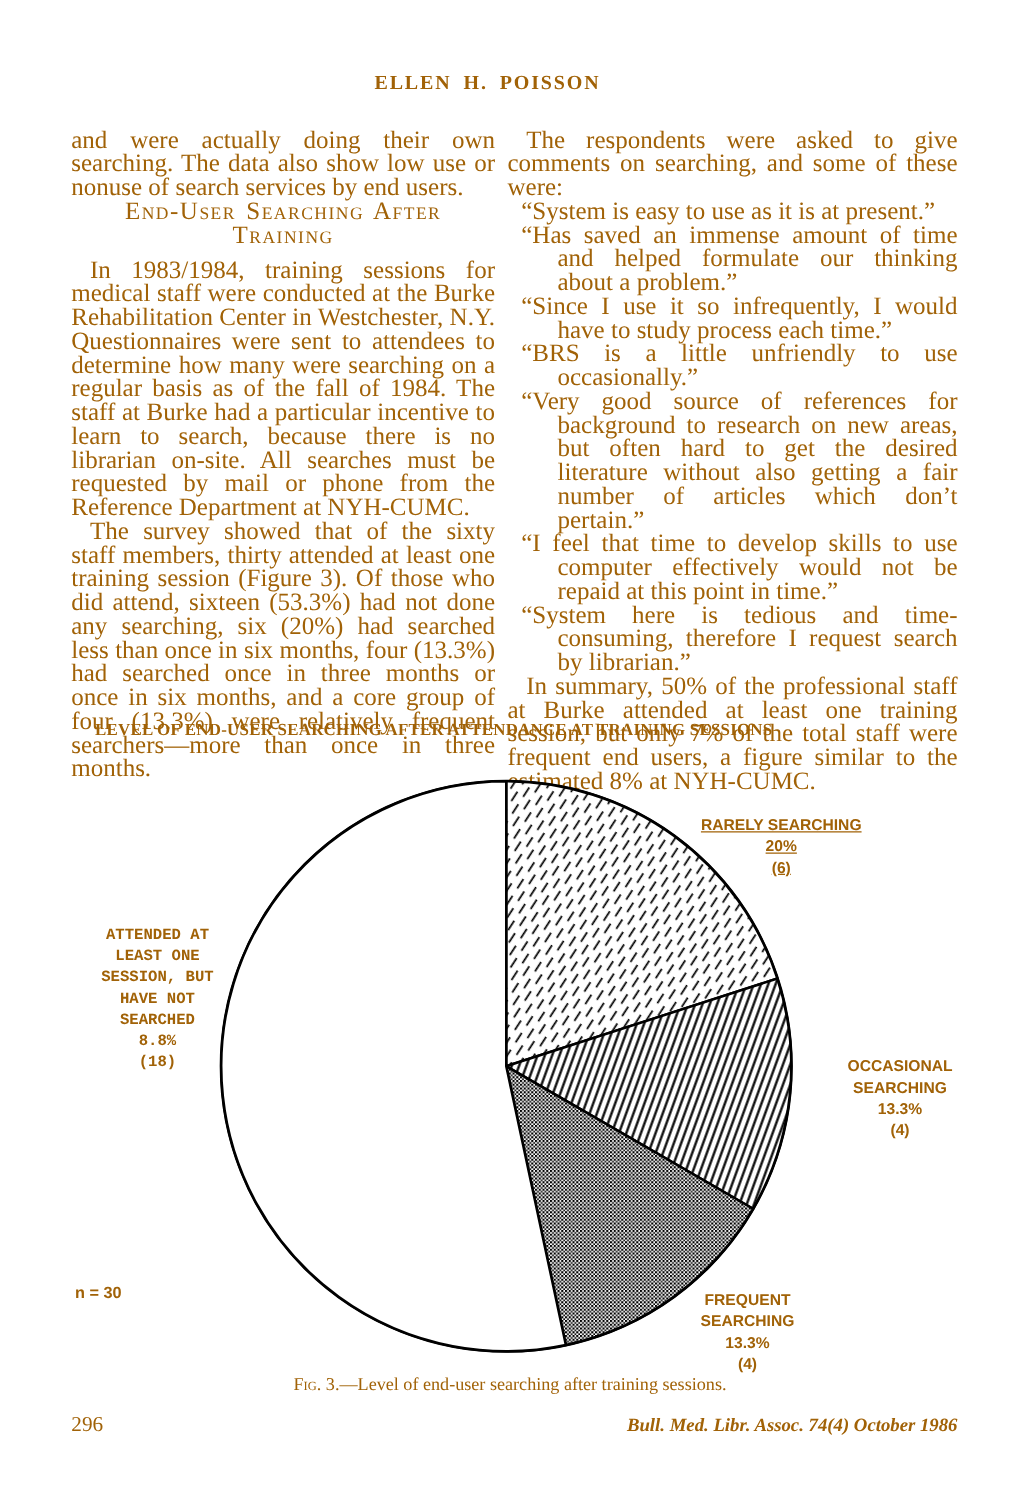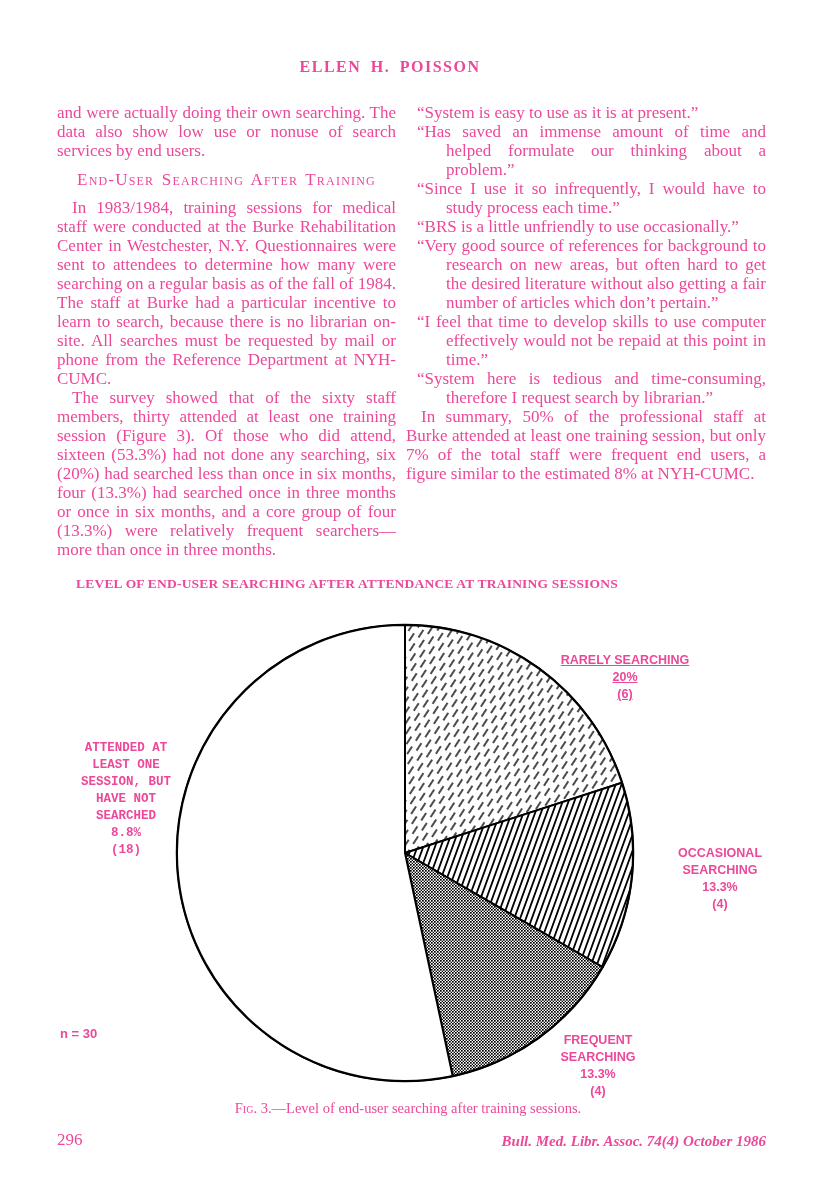--- a/index.html
+++ b/index.html
@@ -3,50 +3,49 @@
 <meta charset="utf-8">
 <style>
   * { margin: 0; padding: 0; box-sizing: border-box; }
   html, body { background: #e8e8e4; }
   .page {
     position: relative;
     width: 816px;
     height: 1204px;
     margin: 0 auto;
     background: #ffffff;
-    color: #ec4899;
+    color: #a16207;
     font-family: "Liberation Serif", serif;
     overflow: hidden;
   }
   .author-header {
     position: absolute;
     top: 58px; left: 0; width: 780px;
     text-align: center;
     font-weight: bold;
     font-size: 16px;
     letter-spacing: 1.5px;
     word-spacing: 4px;
   }
   .col {
     position: absolute;
     top: 103px;
-    font-size: 17px;
+    font-size: 20px;
     line-height: 19px;
     text-align: justify;
   }
   .col-left  { left: 57px;  width: 339px; }
   .col-right { left: 406px; width: 360px; }
   .para-indent { text-indent: 15px; }
   .section-heading {
     font-variant: small-caps;
     text-align: center;
     text-indent: 0;
     letter-spacing: 1.2px;
     word-spacing: 2px;
-    margin-top: 10px;
     margin-bottom: 9px;
   }
   .quote-item {
     padding-left: 40px;
     text-indent: -29px;
   }
   .fig-title {
     position: absolute;
     top: 576px; left: 57px; width: 580px;
     text-align: center;
@@ -104,20 +103,21 @@
   <div class="author-header">ELLEN H. POISSON</div>
 
   <div class="col col-left">
     <p>and were actually doing their own searching. The data also show low use or nonuse of search services by end users.</p>
     <p class="section-heading">End-User Searching After Training</p>
     <p class="para-indent">In 1983/1984, training sessions for medical staff were conducted at the Burke Rehabilitation Center in Westchester, N.Y. Questionnaires were sent to attendees to determine how many were searching on a regular basis as of the fall of 1984. The staff at Burke had a particular incentive to learn to search, because there is no librarian on-site. All searches must be requested by mail or phone from the Reference Department at NYH-CUMC.</p>
     <p class="para-indent">The survey showed that of the sixty staff members, thirty attended at least one training session (Figure 3). Of those who did attend, sixteen (53.3%) had not done any searching, six (20%) had searched less than once in six months, four (13.3%) had searched once in three months or once in six months, and a core group of four (13.3%) were relatively frequent searchers—more than once in three months.</p>
   </div>
 
   <div class="col col-right">
+    <p class="para-indent">The respondents were asked to give comments on searching, and some of these were:</p>
     <p class="quote-item">“System is easy to use as it is at present.”</p>
     <p class="quote-item">“Has saved an immense amount of time and helped formulate our thinking about a problem.”</p>
     <p class="quote-item">“Since I use it so infrequently, I would have to study process each time.”</p>
     <p class="quote-item">“BRS is a little unfriendly to use occasionally.”</p>
     <p class="quote-item">“Very good source of references for background to research on new areas, but often hard to get the desired literature without also getting a fair number of articles which don’t pertain.”</p>
     <p class="quote-item">“I feel that time to develop skills to use computer effectively would not be repaid at this point in time.”</p>
     <p class="quote-item">“System here is tedious and time-consuming, therefore I request search by librarian.”</p>
     <p class="para-indent">In summary, 50% of the professional staff at Burke attended at least one training session, but only 7% of the total staff were frequent end users, a figure similar to the estimated 8% at NYH-CUMC.</p>
   </div>
 

